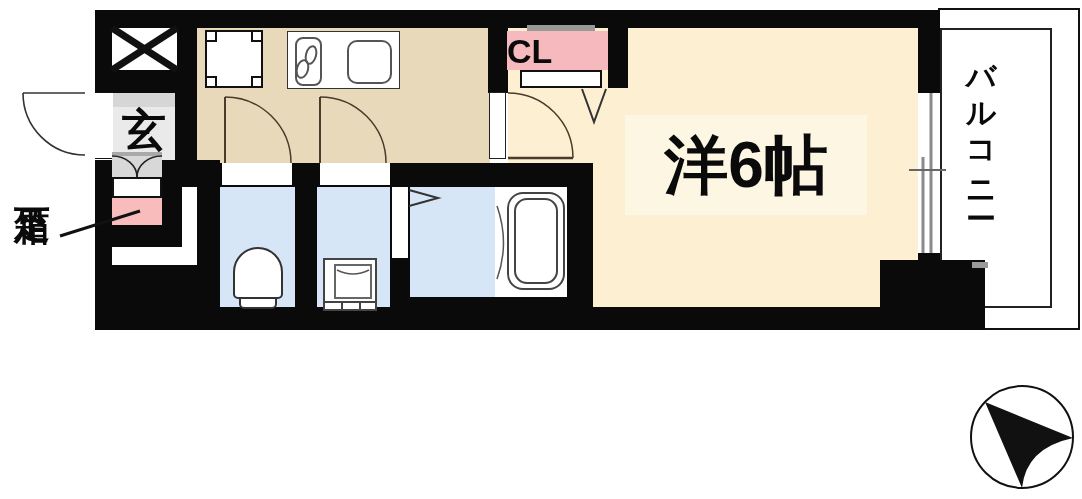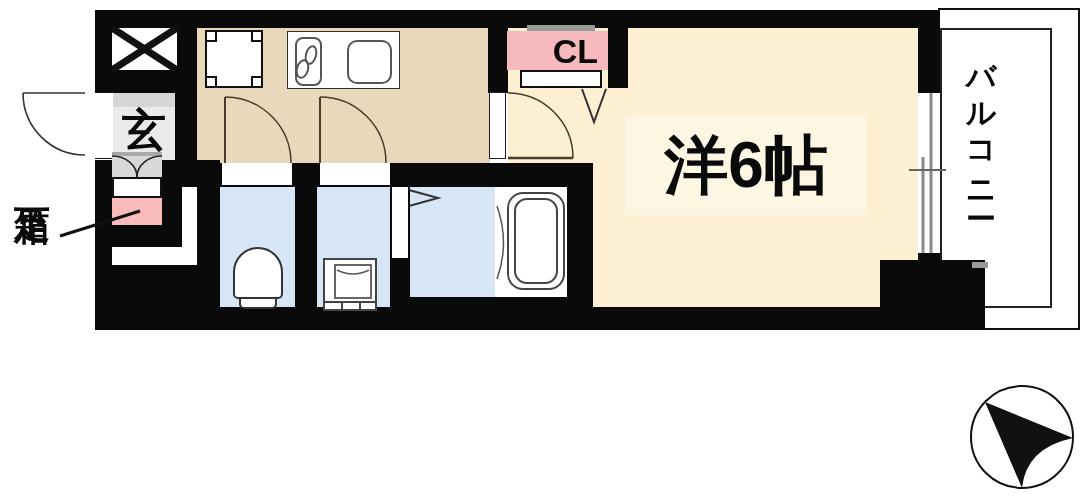--- a/index.html
+++ b/index.html
@@ -129,21 +129,21 @@
     </g>
     <line x1="60" y1="236" x2="140" y2="211" stroke="#111" stroke-width="3"></line>
     <g>
       <circle cx="1022" cy="437" r="51" fill="#ffffff" stroke="#111" stroke-width="2"></circle>
       <path d="M985,402 L1073,438 Q1026,448 1022,488 Z" fill="#111"></path>
     </g>
   </svg>
 
   <div class="abs label" style="left:113px;top:102px;width:62px;height:56px;font-size:44px;text-align:center;line-height:56px;">玄</div>
 
-  <div class="abs label" style="left:489px;top:34px;width:109px;font-size:34px;text-align:right;">CL</div>
+  <div class="abs label" style="left:507px;top:34px;width:109px;font-size:34px;text-align:left;">CL</div>
 
   <div class="abs" style="left:625px;top:115px;width:242px;height:100px;background:#fdf6e3;display:flex;align-items:center;justify-content:center;">
     <span class="label" style="font-size:64px;">洋6帖</span>
   </div>
 
   <div class="abs label vtext" style="left:966px;top:42px;height:230px;font-size:30px;font-weight:600;letter-spacing:6px;">バルコニー</div>
 
   <div class="abs label vtext" style="left:14px;top:180px;height:120px;font-size:36px;font-weight:600;letter-spacing:1px;">下足箱</div>
 
 </div>

